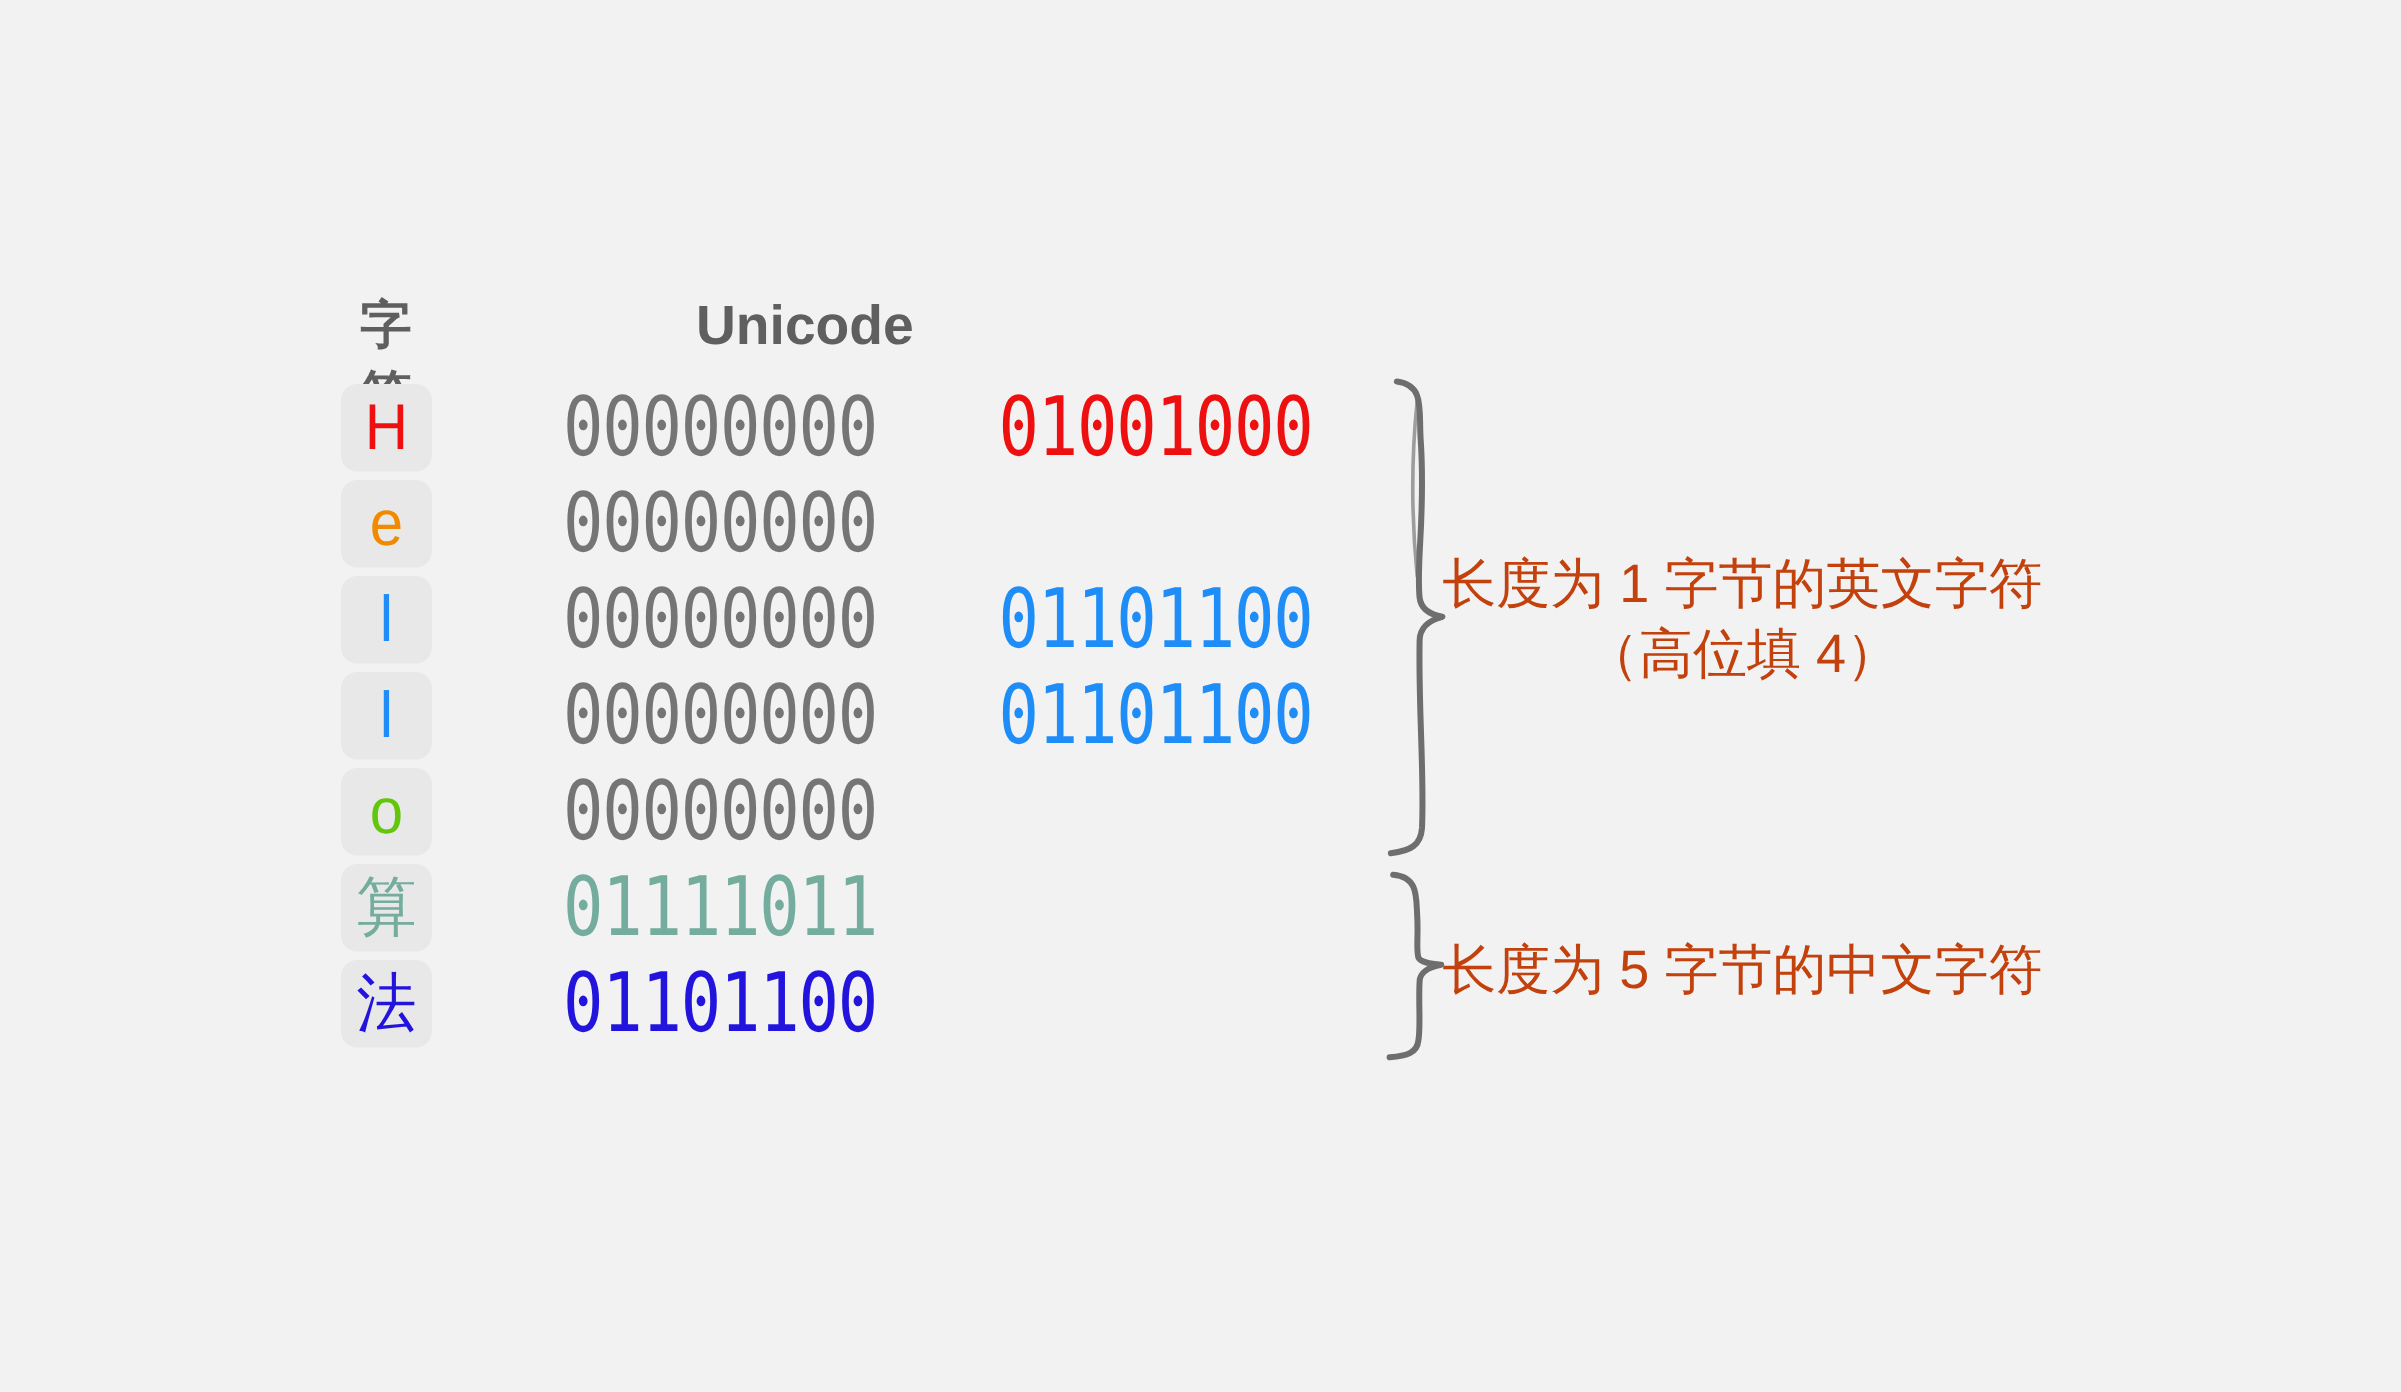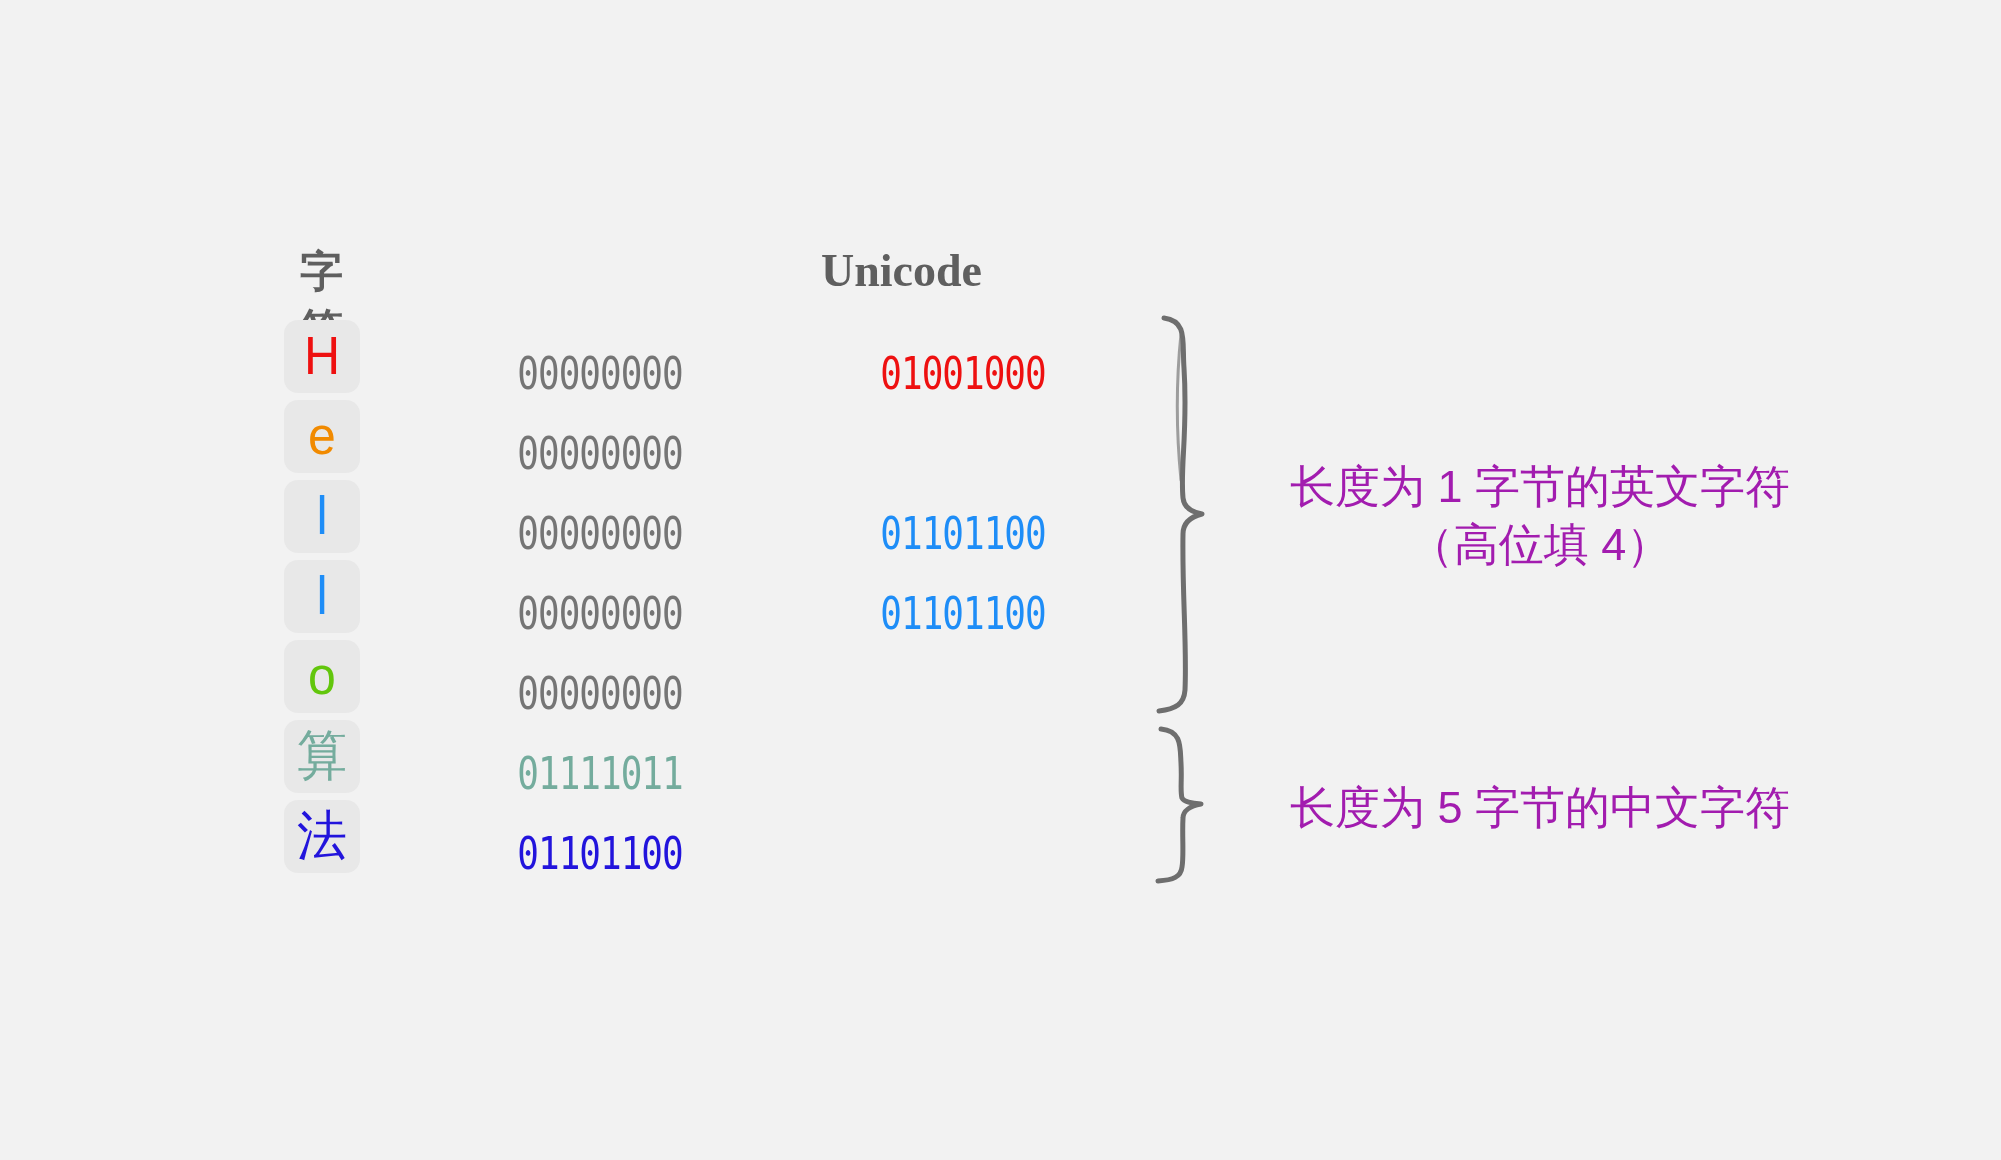--- a/index.html
+++ b/index.html
@@ -28,24 +28,23 @@
   .hdr-char {
     left: 280px;
     width: 84px;
     text-align: center;
     font-size: 43px;
     letter-spacing: 1px;
   }
   .hdr-unicode {
     left: 580px;
     width: 402px;
-    text-align: right;
+    text-align: left;
     font-size: 46px;
     letter-spacing: 0px;
-    font-family: Liberation Serif, serif;
   }
 
   
   .rows { position: absolute; left: 0; top: 0; width: 100%; height: 100%; }
   .row  { position: absolute; left: 0; width: 100%; height: 73px; }
   .row:nth-child(1) { top: 320px; }
   .row:nth-child(2) { top: 400px; }
   .row:nth-child(3) { top: 480px; }
   .row:nth-child(4) { top: 560px; }
   .row:nth-child(5) { top: 640px; }
@@ -65,44 +64,43 @@
   }
   .char-box > span { display: inline-block; transform: scaleY(1.08); }
 
   .byte {
     position: absolute;
     width: 282px;
     height: 73px;
     text-align: center;
     line-height: 73px;
     font-family: "DejaVu Sans Mono", "Liberation Mono", monospace;
-    font-size: 36px;
+    font-size: 56px;
     letter-spacing: -1px;
-    margin-top: 17px;
   }
   .byte > span { display: inline-block; transform: scaleY(1.22); }
   .b1 { left: 459px; }
   .b2 { left: 822px; }
 
   
   .brace-layer {
     position: absolute;
     left: 0; top: 0;
     width: 2001px;
     height: 1160px;
     pointer-events: none;
   }
 
   
   .note {
     position: absolute;
-    left: 1280px;
+    left: 1192px;
     width: 520px;
     text-align: center;
-    color: #a21caf;
+    color: #c2410c;
     font-size: 45px;
     line-height: 58px;
   }
   .note1 { top: 458px; }
   .note2 { top: 779px; }
 </style>
 </head>
 <body>
 
 <div class="canvas">

